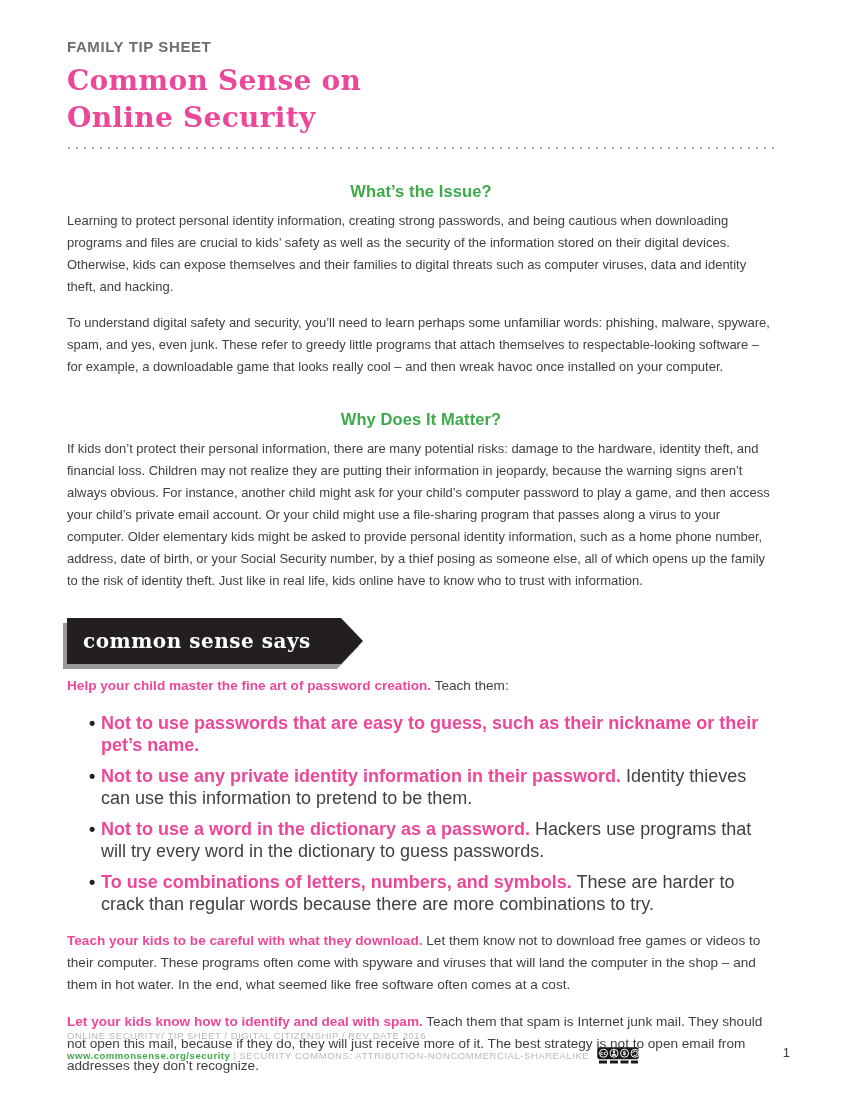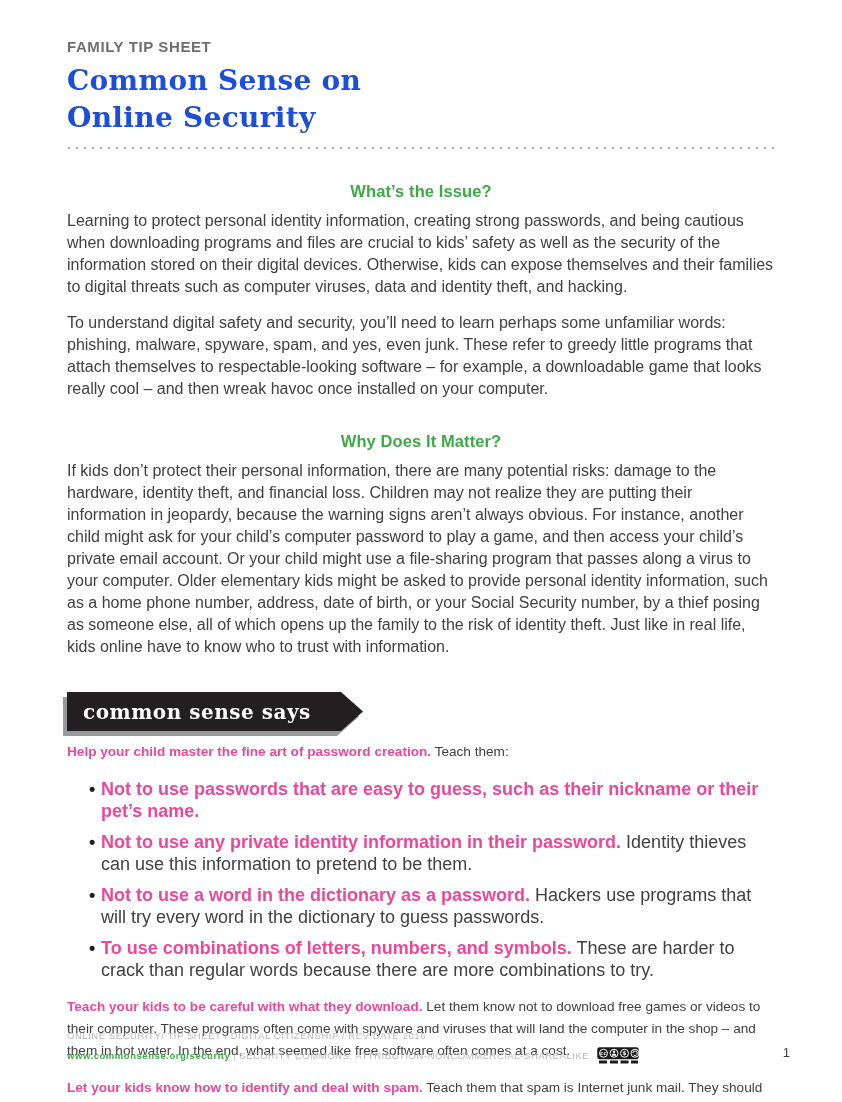--- a/index.html
+++ b/index.html
@@ -16,43 +16,43 @@
     padding: 38px 67px 8px 67px;
   }
   
   .header { display: flex; justify-content: space-between; align-items: flex-start; }
   .kicker {
     font-size: 15px; font-weight: bold; color: #6d6e71;
     letter-spacing: 0.6px; margin-bottom: 7px;
   }
   .doc-title {
     font-family: "DejaVu Serif", "Liberation Serif", serif;
-    font-weight: bold; color: #1d4ed8;
+    font-weight: bold; color: #ec4899;
     font-size: 28px; line-height: 37px; letter-spacing: 0.3px;
   }
   .header-right { text-align: right; padding-top: 2px; }
   .school-label { font-size: 16px; font-weight: bold; color: #231f20; letter-spacing: 0.3px; }
   .badge-row { margin-top: 14px; display: flex; gap: 6px; justify-content: flex-end; }
   .badge-row svg { display: block; }
   
   .dotted-rule {
     margin: 10px 0 4px 0; height: 4px;
     background-image: radial-gradient(circle at 2px 2px, #a7a9ac 1.3px, transparent 1.6px);
     background-size: 8px 4px; background-repeat: repeat-x;
   }
   
   h2.section-heading {
     color: #3daa48; font-size: 16.5px; font-weight: bold;
     margin: 32px 0 9px 0; letter-spacing: 0.1px; text-align: center;
   }
-  p.body-text { font-size: 16px; line-height: 22px; margin-bottom: 14px; }
+  p.body-text { font-size: 13px; line-height: 22px; margin-bottom: 14px; }
   
   .banner-wrap { position: relative; margin: 26px 0 22px 0; width: 300px; height: 35px; }
   .banner-shadow, .banner {
-    position: absolute; top: 8px; left: 0; width: 296px; height: 39px;
+    position: absolute; top: 0; left: 0; width: 296px; height: 46px;
     clip-path: polygon(0 0, calc(100% - 22px) 0, 100% 50%, calc(100% - 22px) 100%, 0 100%);
   }
   .banner-shadow { background: #98999b; transform: translate(-4px, 5px); }
   .banner {
     background: #231f20; color: #ffffff;
     font-family: "DejaVu Serif", "Liberation Serif", serif;
     font-weight: bold; font-size: 20px;
     display: flex; align-items: center; padding-left: 16px; letter-spacing: 0.5px;
   }
   

